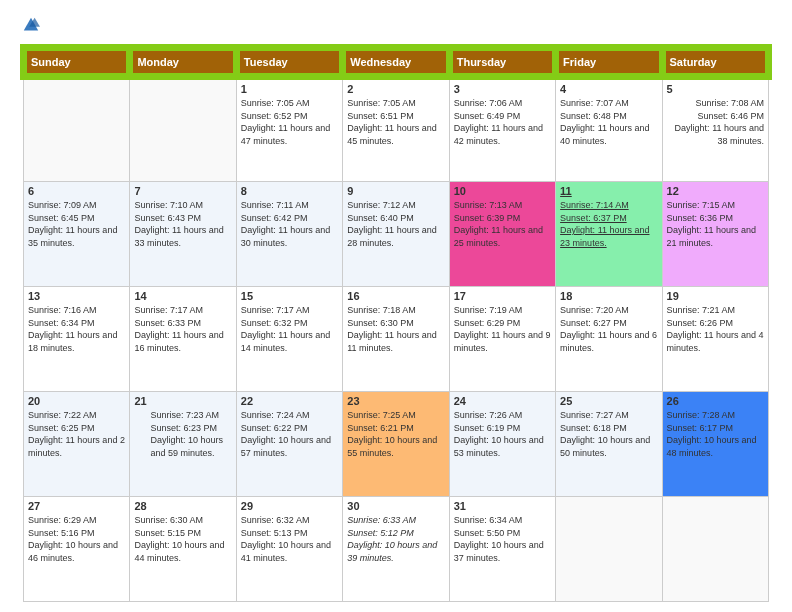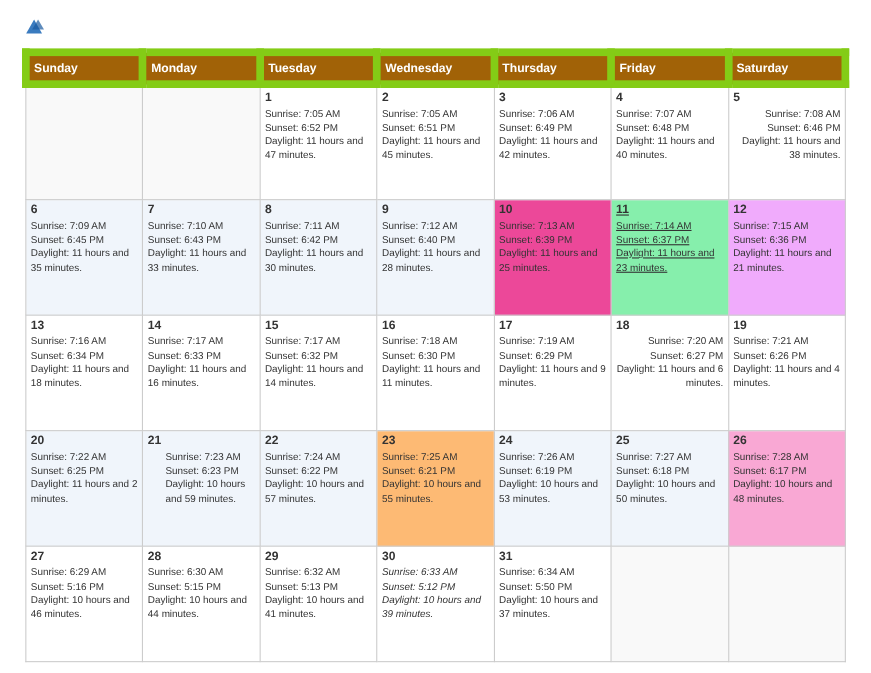--- a/index.html
+++ b/index.html
@@ -240,21 +240,21 @@
 Daylight: 11 hours and 11 minutes.</div>
           </td>
           <td>
             <span class="day-num">17</span>
             <div class="day-info" style="white-space: pre-line;">Sunrise: 7:19 AM
 Sunset: 6:29 PM
 Daylight: 11 hours and 9 minutes.</div>
           </td>
           <td>
             <span class="day-num">18</span>
-            <div class="day-info" style="white-space: pre-line; text-align: right;">Sunrise: 7:20 AM
+            <div class="day-info" style="white-space: pre-line;">Sunrise: 7:20 AM
 Sunset: 6:27 PM
 Daylight: 11 hours and 6 minutes.</div>
           </td>
           <td>
             <span class="day-num">19</span>
             <div class="day-info" style="white-space: pre-line;">Sunrise: 7:21 AM
 Sunset: 6:26 PM
 Daylight: 11 hours and 4 minutes.</div>
           </td>
         </tr>
@@ -288,21 +288,21 @@
             <div class="day-info" style="white-space: pre-line;">Sunrise: 7:26 AM
 Sunset: 6:19 PM
 Daylight: 10 hours and 53 minutes.</div>
           </td>
           <td style="background: rgb(240, 245, 251);">
             <span class="day-num">25</span>
             <div class="day-info" style="white-space: pre-line;">Sunrise: 7:27 AM
 Sunset: 6:18 PM
 Daylight: 10 hours and 50 minutes.</div>
           </td>
-          <td style="background: #f9a8d4;">
+          <td style="background: #3b82f6;">
             <span class="day-num">26</span>
             <div class="day-info" style="white-space: pre-line;">Sunrise: 7:28 AM
 Sunset: 6:17 PM
 Daylight: 10 hours and 48 minutes.</div>
           </td>
         </tr>
         <tr>
           <td>
             <span class="day-num">27</span>
             <div class="day-info" style="white-space: pre-line;">Sunrise: 6:29 AM

